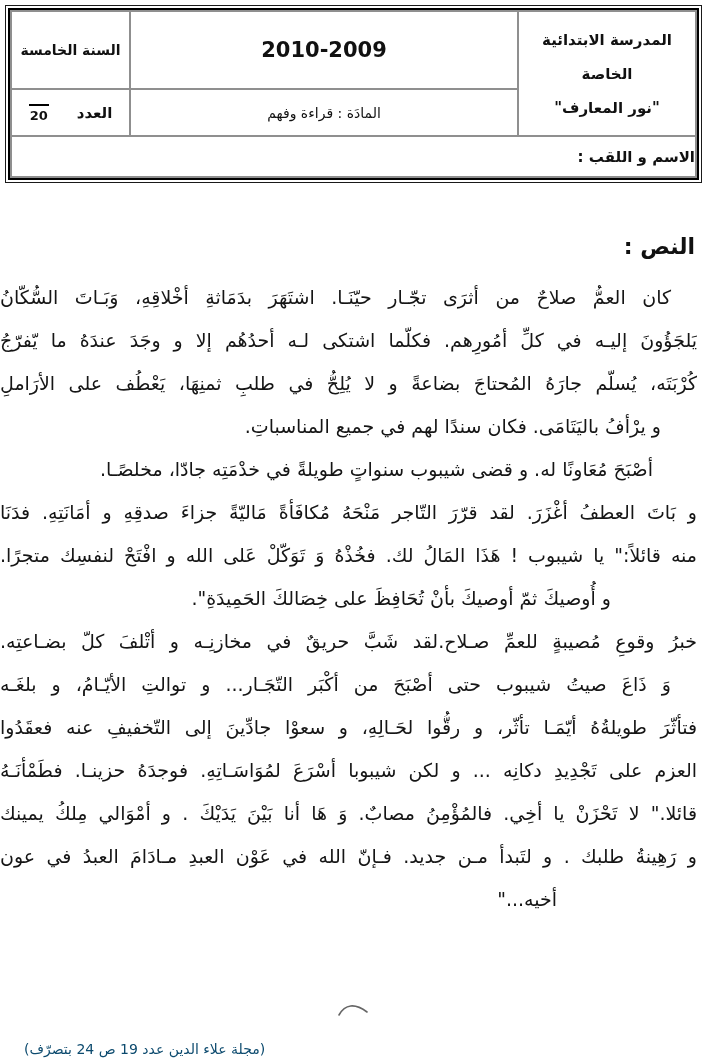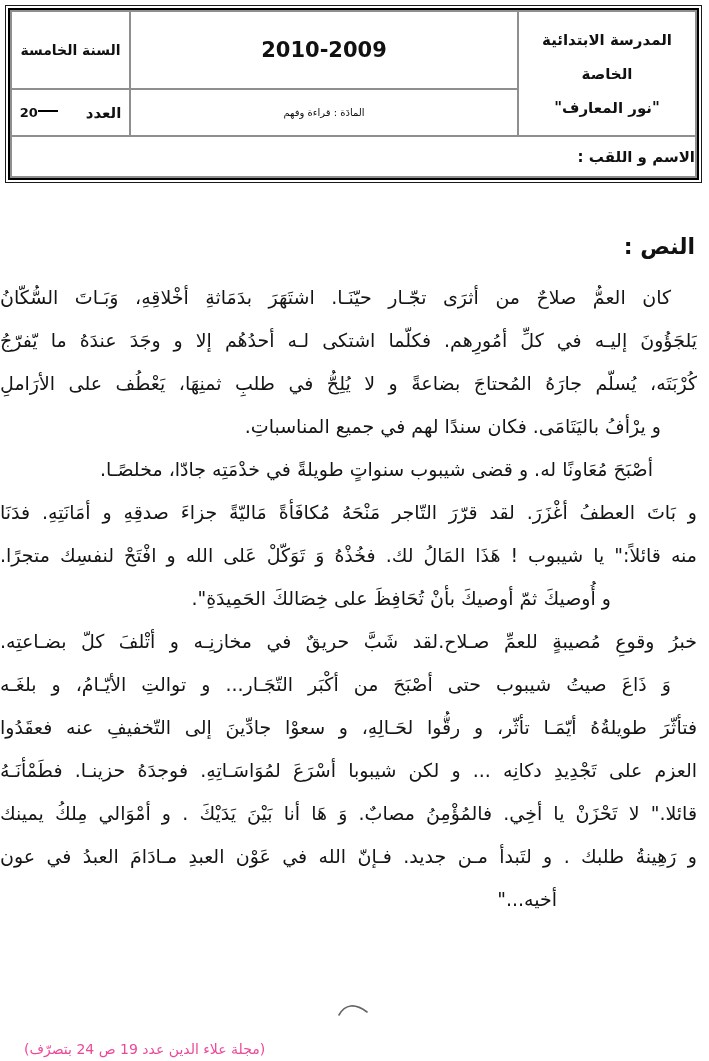--- a/index.html
+++ b/index.html
@@ -14,26 +14,26 @@
   .header-wrap{
     position:absolute;top:8px;left:8px;width:687px;
     border:2px solid #000;outline:1px solid #1a1a1a;outline-offset:2px;
     background:#fff;
   }
   table.header-table{border-collapse:collapse;table-layout:fixed;width:100%;direction:rtl;}
   table.header-table td{border:2px solid #8f8f8f;padding:0;vertical-align:middle;}
   td.school{width:176px;height:123px;text-align:center;font-weight:bold;font-size:15px;line-height:34px;padding-bottom:10px;}
   td.year{width:386px;height:75px;text-align:center;font-weight:bold;font-size:21px;padding-top:12px;}
   td.grade{width:117px;height:75px;text-align:center;font-weight:bold;font-size:14px;}
-  td.subject{height:44px;text-align:center;font-size:10px;}
+  td.subject{height:44px;text-align:center;font-size:14px;}
   td.score{height:44px;}
   td.name-row{height:39px;text-align:right;font-weight:bold;font-size:15px;padding-right:10px;vertical-align:middle;}
   .score-inner{display:flex;direction:rtl;align-items:center;justify-content:center;gap:28px;}
   .num-label{font-weight:bold;font-size:15px;}
-  .fraction{display:inline-flex;flex-direction:row;align-items:center;line-height:1;}
+  .fraction{display:inline-flex;flex-direction:column;align-items:center;line-height:1;}
   .frac-bar{display:block;width:20px;height:2px;background:#000;margin-bottom:3px;}
   .frac-den{font-size:13px;font-weight:bold;}
   .year-num{direction:ltr;unicode-bidi:embed;}
 
   
   .text-title{
     position:absolute;top:234px;right:14px;
     font-size:22px;font-weight:bold;direction:rtl;
   }
   .text-body{position:absolute;top:276px;right:12px;left:0;direction:rtl;}
@@ -47,21 +47,21 @@
   .i34{padding-right:34px;}
   .i36{padding-right:36px;}
   .i44{padding-right:44px;}
   .i86{padding-right:86px;}
   .i140{padding-right:140px;}
 
   
   .pen-stroke{position:absolute;left:336px;top:1000px;}
   .source{
     position:absolute;left:24px;bottom:4px;
-    direction:rtl;font-size:14px;color:#ec4899;
+    direction:rtl;font-size:14px;color:#0c4a6e;
   }
 </style>
 </head>
 <body>
 
 <div class="page">
 
   <div class="header-wrap">
     <table class="header-table" dir="rtl">
       <tbody>

